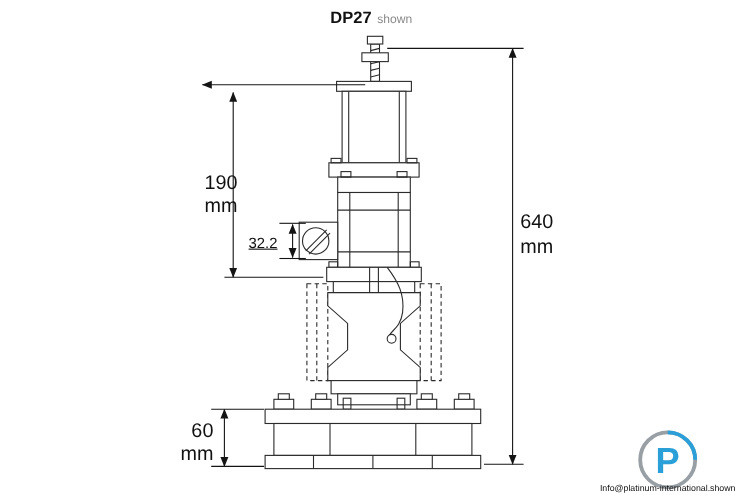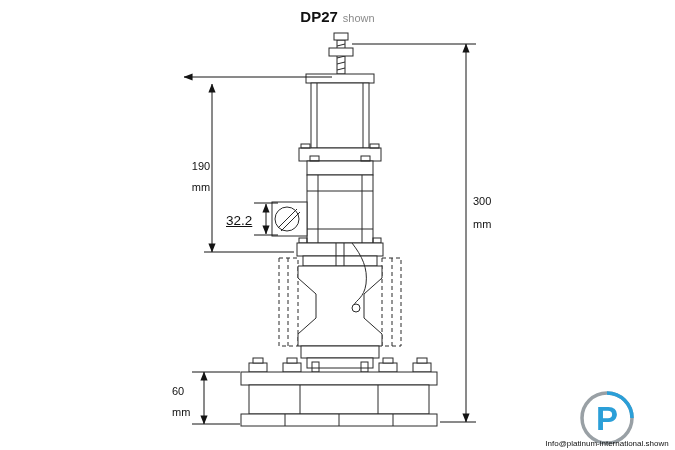--- a/index.html
+++ b/index.html
@@ -12,25 +12,25 @@
   .title .model{font-size:15px;font-weight:bold;color:#111;}
   .title .suffix{font-size:11px;color:#8a8a8a;margin-left:5px;}
   
   .art{position:absolute;left:0;top:0;}
   .art *{stroke:#2b2b2b;stroke-width:1;fill:none;}
   .art .f{fill:#ffffff;}
   .art .dash{stroke-dasharray:4 3;}
   .art .dim line{stroke:#141414;}
   .art marker path{fill:#141414;stroke:none;}
   
-  .dim-label{position:absolute;font-size:11px;line-height:21px;color:#111;}
+  .dim-label{position:absolute;font-size:18px;line-height:21px;color:#111;}
   #lbl-190{left:178px;top:156px;width:46px;text-align:center;}
   #lbl-32{left:226px;top:210px;font-size:13.5px;text-decoration:underline;}
   #lbl-410{left:473px;top:190px;width:42px;text-align:left;line-height:23px;}
-  #lbl-60{left:172px;top:381px;width:42px;text-align:left;}
+  #lbl-60{left:152px;top:381px;width:42px;text-align:right;}
   
   .logo{position:absolute;right:6px;bottom:2px;width:124px;text-align:center;}
   .logo-svg{display:block;margin:0 auto -9px auto;}
   .wordmark{font-size:11px;font-weight:bold;letter-spacing:2.5px;color:#85898d;}
   .email{font-size:8px;color:#111;margin-top:1px;white-space:nowrap;}
 </style>
 </head>
 <body>
 
 <div class="stage">
@@ -159,21 +159,21 @@
   <div class="dim-label" id="lbl-190">
     <div>190</div>
     <div>mm</div>
   </div>
 
   <div class="dim-label" id="lbl-32">
     <span>32.2</span>
   </div>
 
   <div class="dim-label" id="lbl-410">
-    <div>300</div>
+    <div>640</div>
     <div>mm</div>
   </div>
 
   <div class="dim-label" id="lbl-60">
     <div>60</div>
     <div>mm</div>
   </div>
 
   <div class="logo">
     <svg class="logo-svg" width="58" height="58" viewBox="0 0 58 58">

